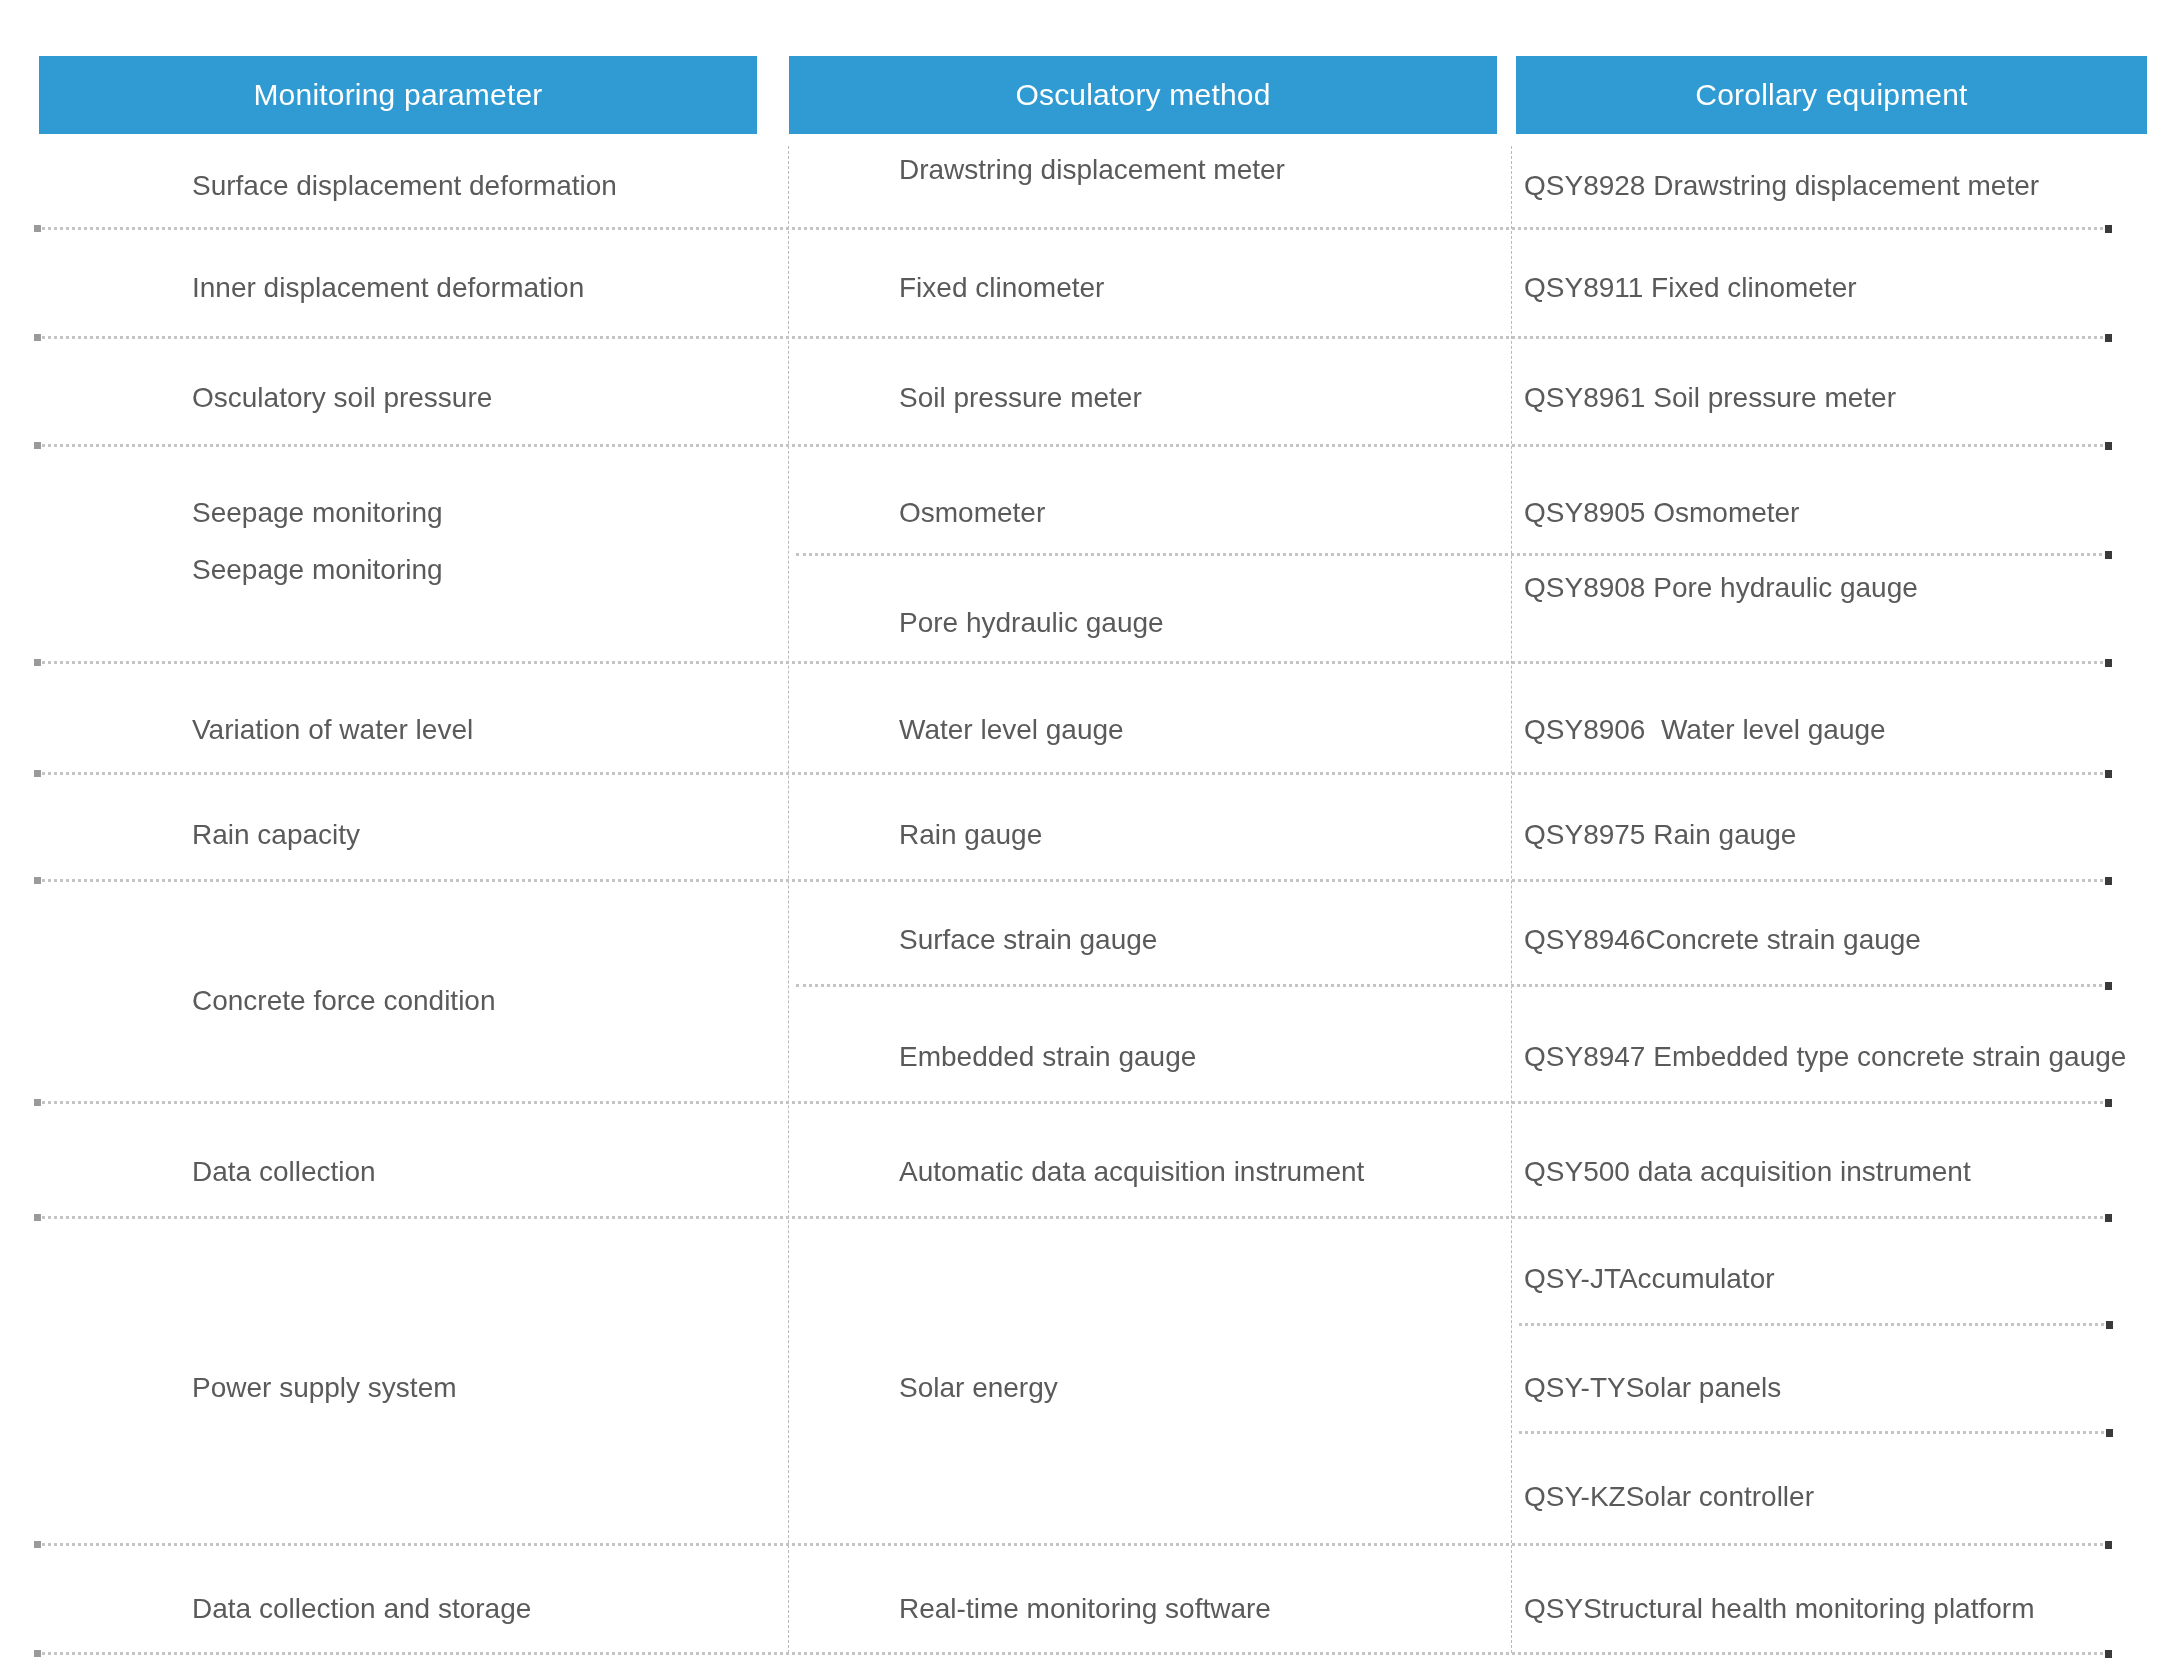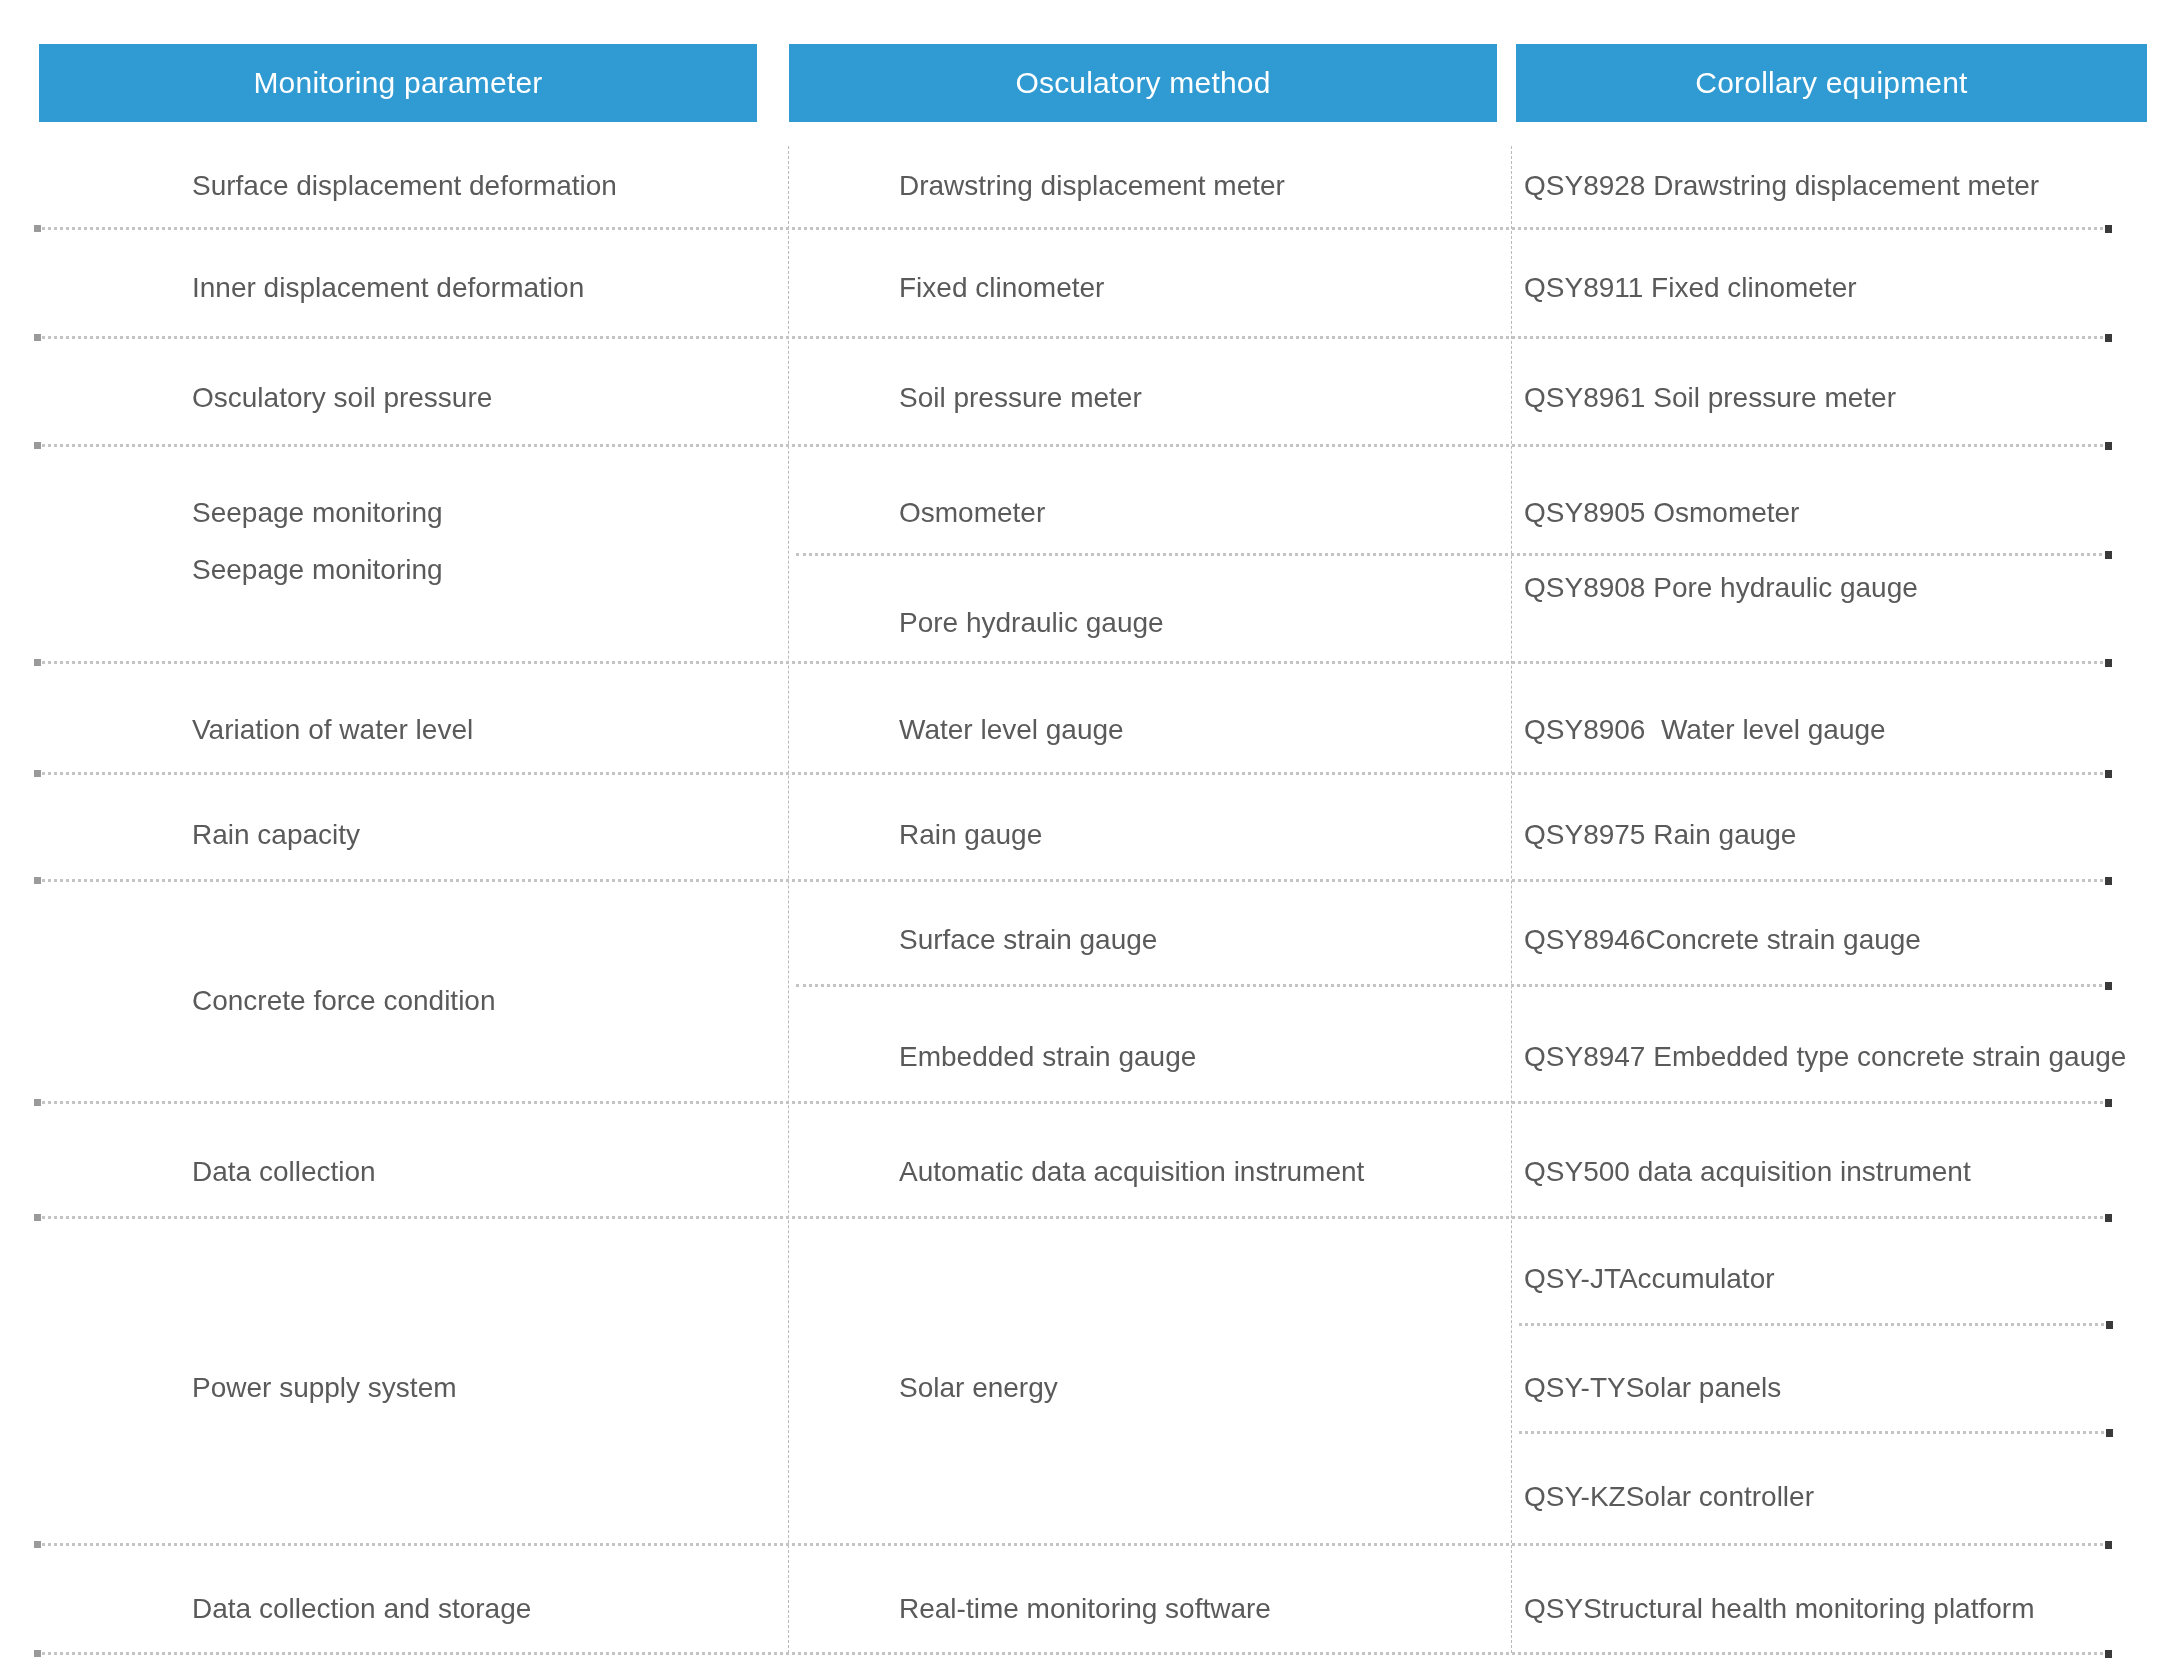--- a/index.html
+++ b/index.html
@@ -17,21 +17,21 @@
   }
 
   #table-root {
     position: absolute;
     left: 0; top: 0;
     width: 2183px;
     height: 1678px;
   }
 
   
-  .header-row { position: absolute; left: 0; top: 4px; width: 2183px; height: 136px; }
+  .header-row { position: absolute; left: 0; top: 16px; width: 2183px; height: 136px; }
   .header-cell {
     position: absolute;
     top: 40px;
     height: 78px;
     background: #309BD3;
     color: #ffffff;
     font-size: 30px;
     line-height: 78px;
     text-align: center;
     white-space: nowrap;
@@ -99,21 +99,21 @@
     <div class="header-cell c2">Osculatory method</div>
     <div class="header-cell c3">Corollary equipment</div>
   </div>
 
   <div class="body-area">
 
     <div class="vsep v1"></div>
     <div class="vsep v2"></div>
 
     <div class="cell col1" style="top:172px">Surface displacement deformation</div>
-    <div class="cell col2" style="top:172px">Drawstring displacement meter</div>
+    <div class="cell col2" style="top:156px">Drawstring displacement meter</div>
     <div class="cell col3" style="top:172px">QSY8928 Drawstring displacement meter</div>
     <div class="hsep" style="left:36px; top:227px; width:2073px;">
       <span class="cap-left"></span>
       <span class="cap"></span>
     </div>
 
     <div class="cell col1" style="top:274px">Inner displacement deformation</div>
     <div class="cell col2" style="top:274px">Fixed clinometer</div>
     <div class="cell col3" style="top:274px">QSY8911 Fixed clinometer</div>
     <div class="hsep" style="left:36px; top:336px; width:2073px;">

